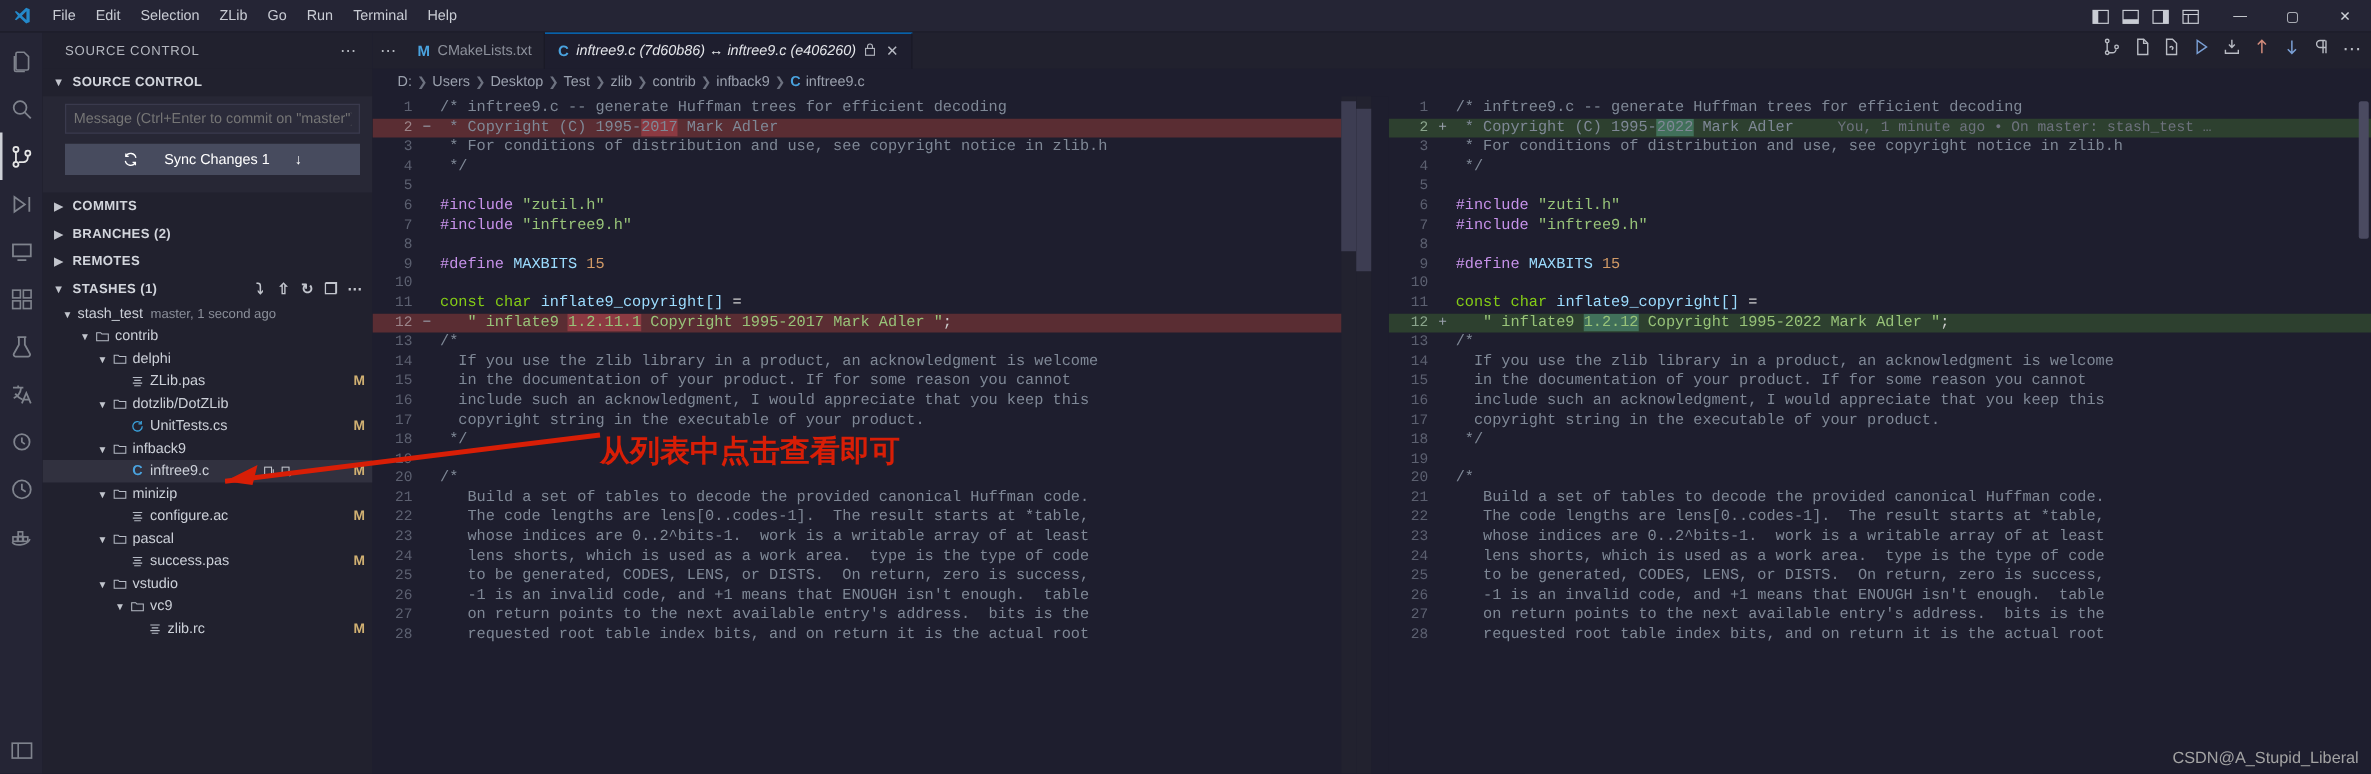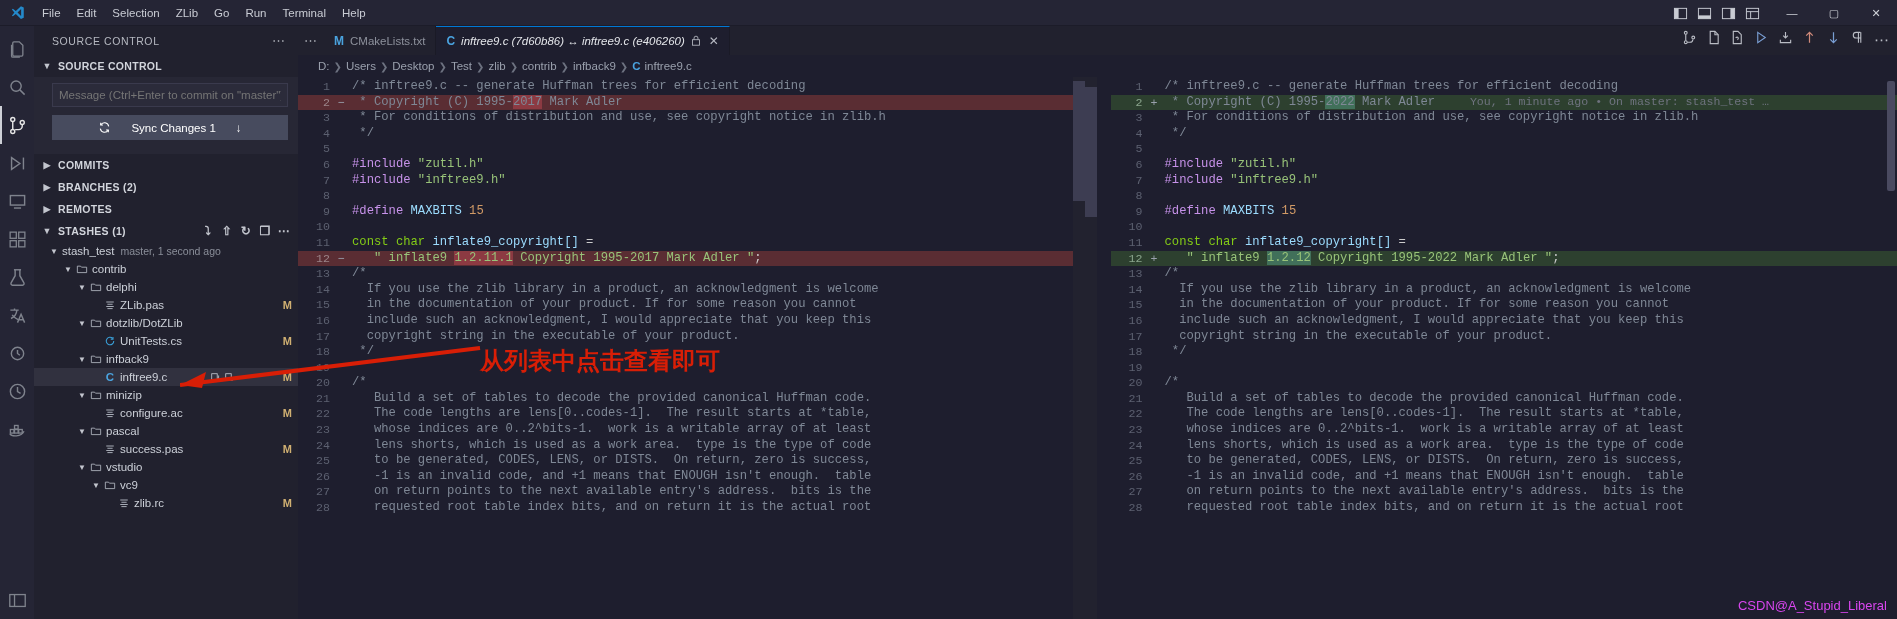--- a/index.html
+++ b/index.html
@@ -208,21 +208,21 @@
     position: absolute; left: 180px; top: 340px;
     pointer-events: none; z-index: 50;
   }
   .annot-text {
     position: absolute; left: 300px; top: 5px;
     color: #d81e06; font-size: 24px; font-weight: bold;
     font-family: "DejaVu Sans", sans-serif; white-space: nowrap;
   }
   .watermark {
     position: absolute; right: 10px; bottom: 6px;
-    color: #d946ef; font-size: 13px; z-index: 60;
+    color: #a3a3a3; font-size: 13px; z-index: 60;
     font-family: "Liberation Sans", sans-serif;
     text-align: right;
   }
 </style>
 </head>
 <body>
 
 <div class="titlebar">
   <div class="vscode-logo">
     <svg viewBox="0 0 24 24">

